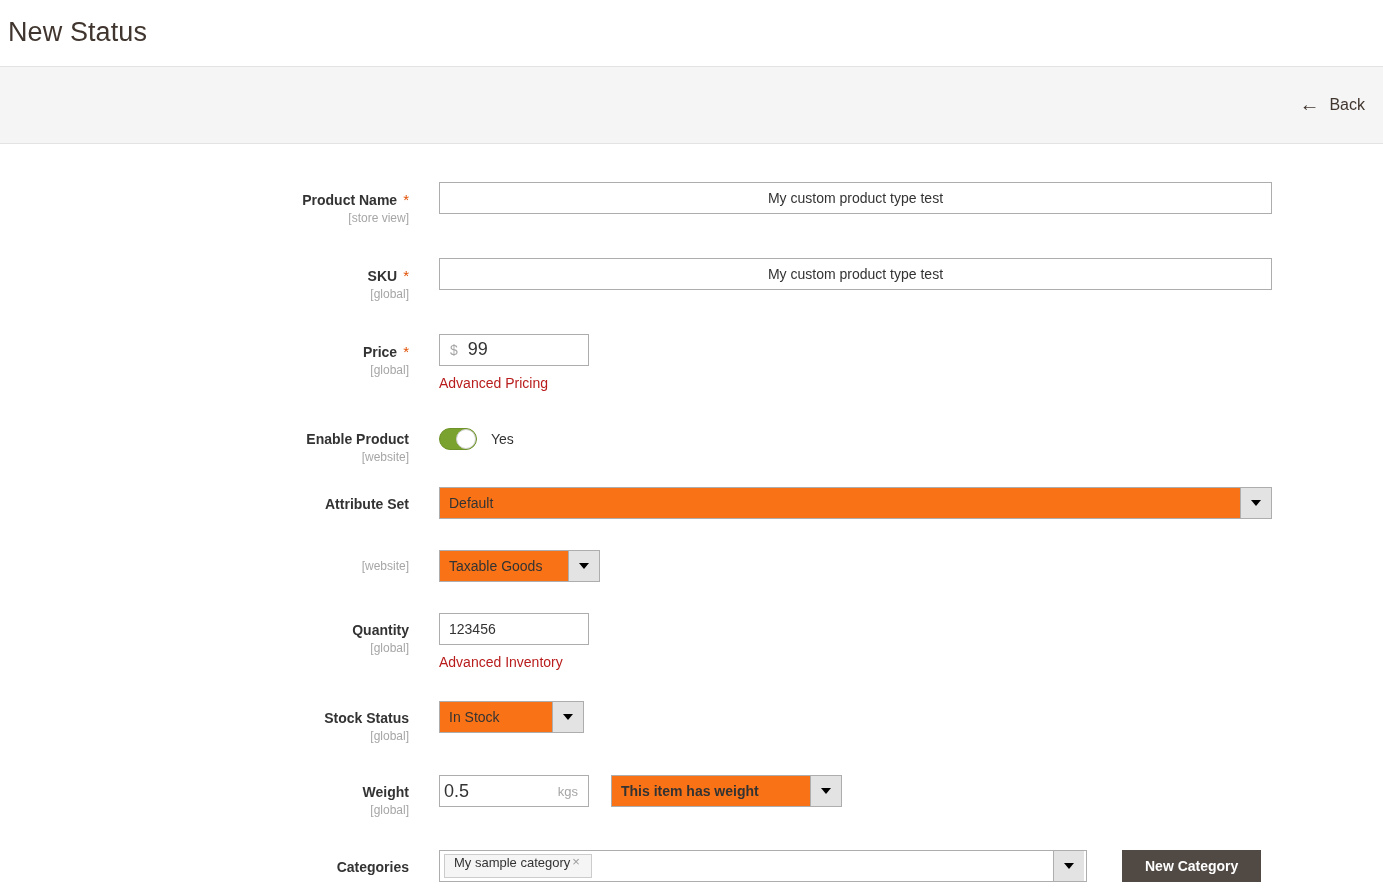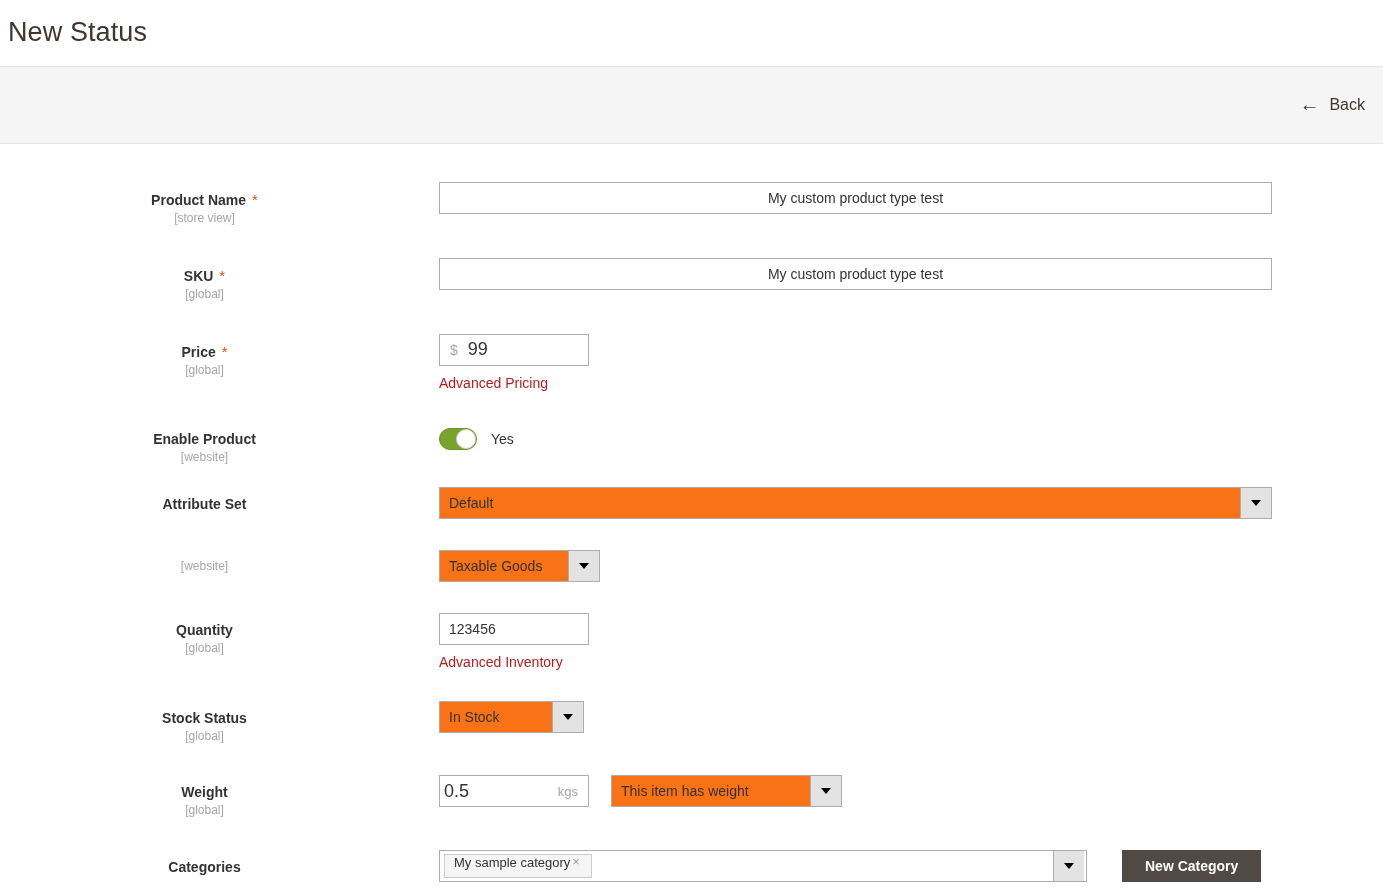--- a/index.html
+++ b/index.html
@@ -66,21 +66,21 @@
     padding-top: 38px;
   }
   .field-row {
     display: flex;
     align-items: flex-start;
     margin-bottom: 0;
   }
   .label-col {
     width: 409px;
     flex: 0 0 409px;
-    text-align: center;
+    text-align: right;
     padding-right: 0;
     padding-top: 8px;
   }
   .label-line {
     display: block;
     font-size: 14px;
     font-weight: bold;
     color: #333333;
     line-height: 1.36;
     white-space: nowrap;
@@ -191,21 +191,21 @@
   }
   .caret {
     width: 0; height: 0;
     border-left: 5px solid transparent;
     border-right: 5px solid transparent;
     border-top: 6px solid #000000;
   }
   .sel-wide { width: 833px; }
   .sel-161  { width: 161px; }
   .sel-145  { width: 145px; }
-  .sel-231  { width: 231px; }
+  .sel-231  { width: 231px; font-weight: bold; }
 
   
   .toggle-line {
     display: flex;
     align-items: center;
     gap: 14px;
     padding-top: 6px;
   }
   .toggle {
     width: 38px;

